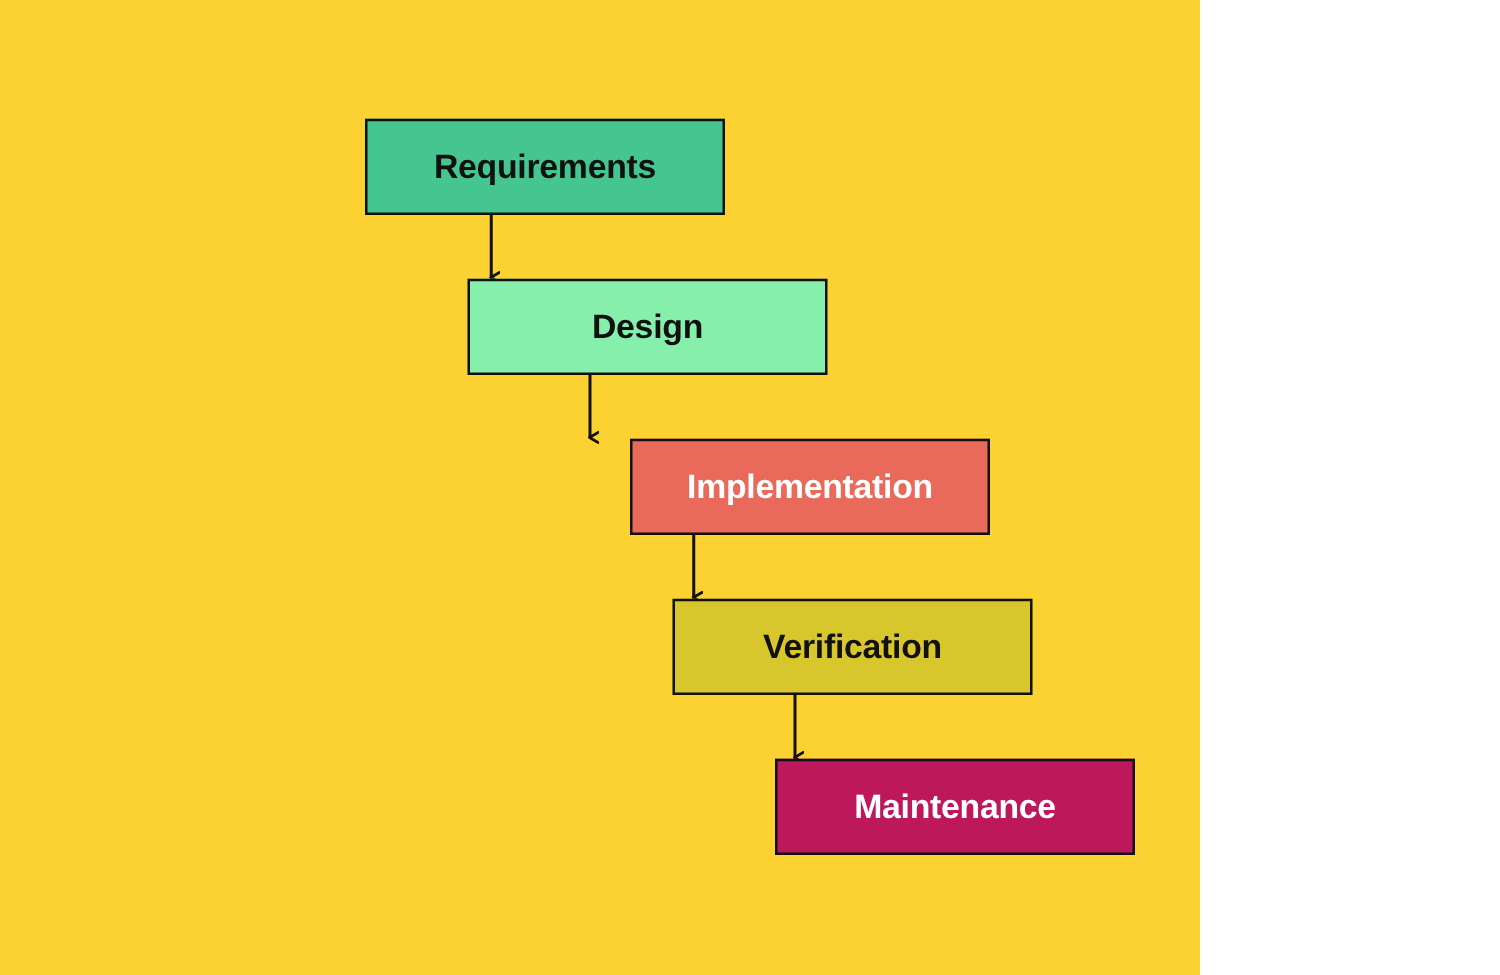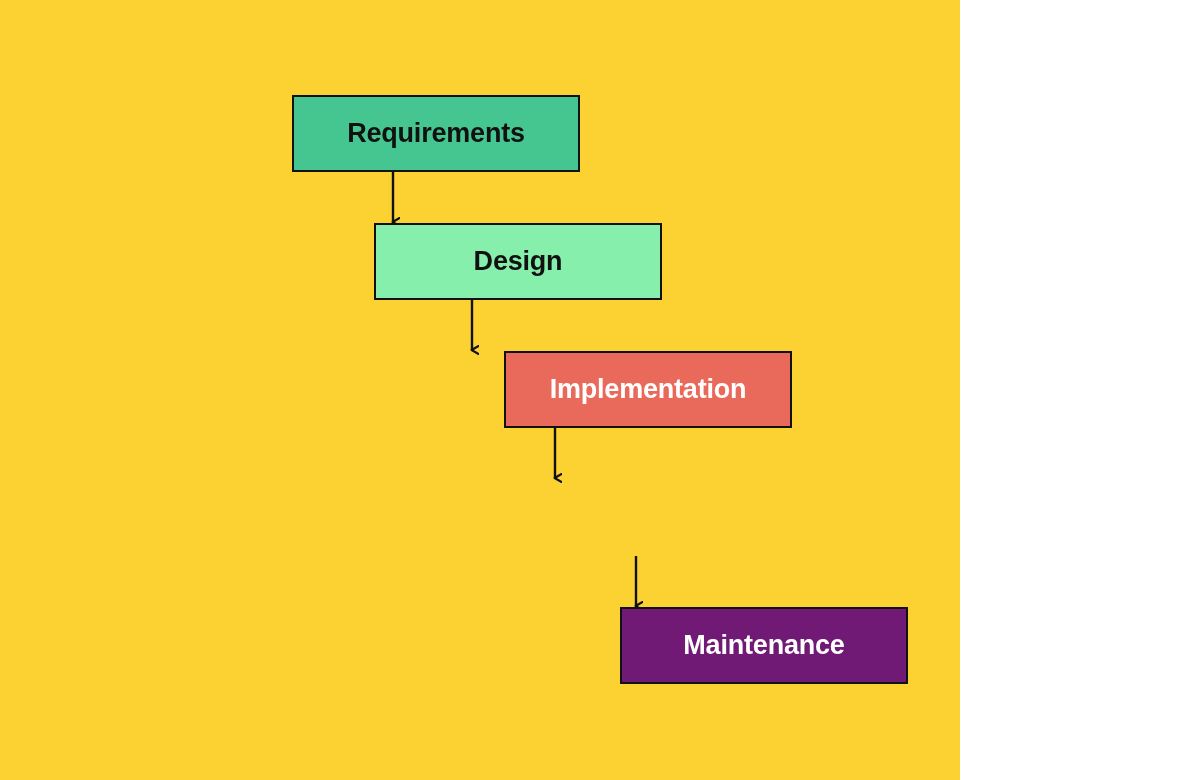--- a/index.html
+++ b/index.html
@@ -69,18 +69,21 @@
   </div>
 
   <div class="stage-box" style="left: 374px; top: 223px; width: 288px; height: 77px; background: #86efac; border-color: rgb(17, 17, 17);">
     <span class="stage-label" style="color: rgb(17, 17, 17);">Design</span>
   </div>
 
   <div class="stage-box" style="left: 456px; top: 351px; width: 288px; height: 77px; background: rgb(233, 106, 91); border-color: rgb(17, 17, 17); margin-left: 48px;">
     <span class="stage-label" style="color: rgb(255, 255, 255);">Implementation</span>
   </div>
 
+  <div class="stage-box" style="left: 538px; top: 479px; width: 288px; height: 77px; background: rgb(215, 198, 44); border-color: rgb(17, 17, 17);">
+    <span class="stage-label" style="color: rgb(17, 17, 17);">Verification</span>
+  </div>
 
-  <div class="stage-box" style="left: 620px; top: 607px; width: 288px; height: 77px; background: #701a75; border-color: rgb(17, 17, 17);">
+  <div class="stage-box" style="left: 620px; top: 607px; width: 288px; height: 77px; background: #be185d; border-color: rgb(17, 17, 17);">
     <span class="stage-label" style="color: rgb(255, 255, 255);">Maintenance</span>
   </div>
 
 </div>
 
 </body></html>

